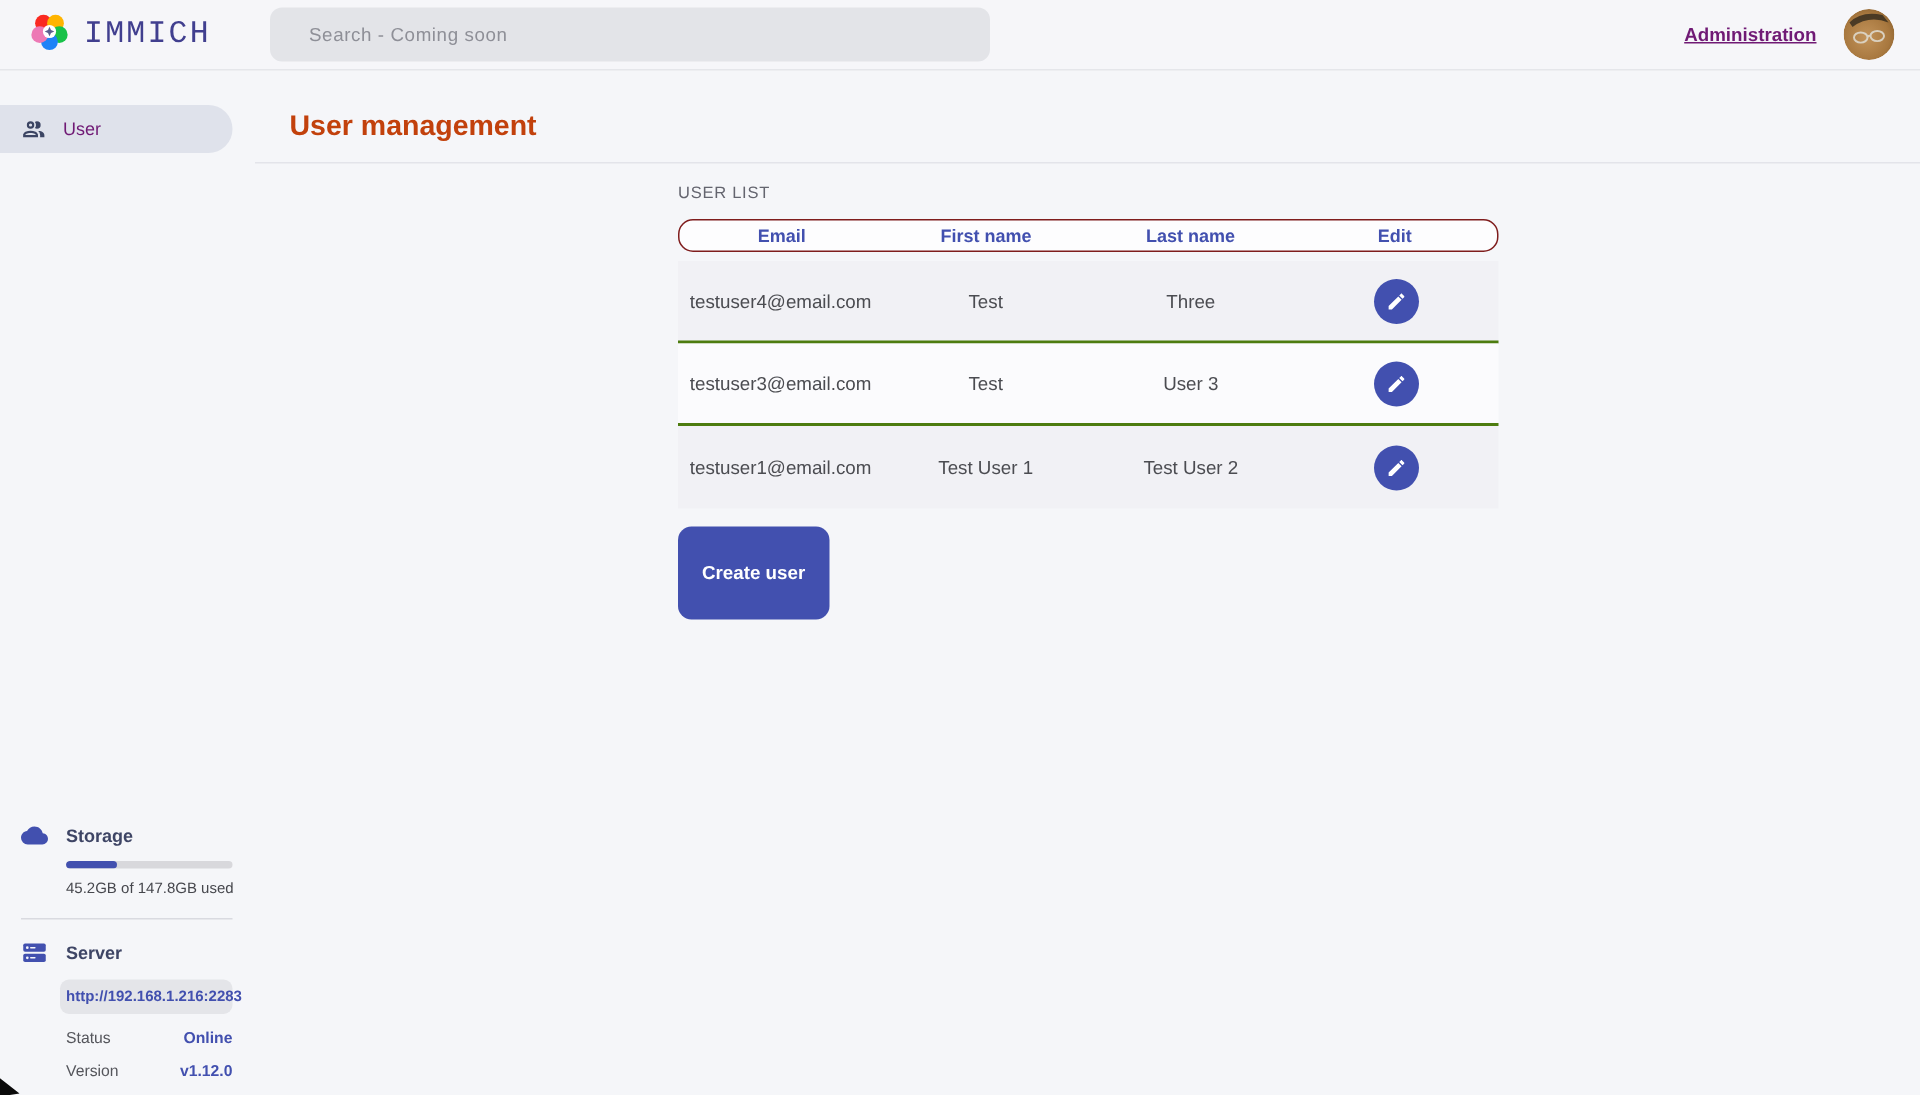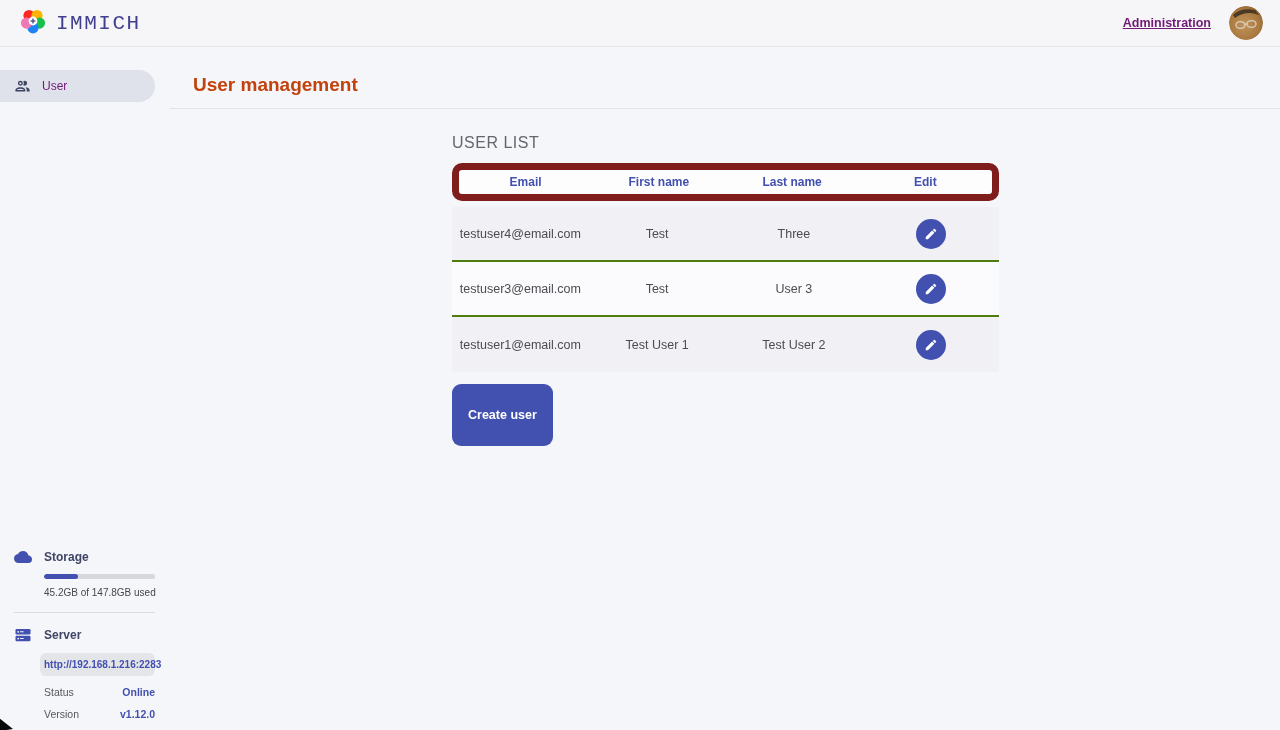--- a/index.html
+++ b/index.html
@@ -92,28 +92,28 @@
   
   .main { flex:1; }
   .page-title {
     font-size:19px; font-weight:600; color:#c2410c;
     padding:28px 0 0 23px; line-height:20px;
   }
   .title-divider { border:none; border-top:1px solid #e3e4ea; margin-top:13px; }
 
   .panel { width:547px; margin-left:282px; }
   .section-heading {
-    margin-top:25px;
-    font-size:16px; font-weight:500; letter-spacing:.5px;
+    margin-top:14px;
+    font-size:11px; font-weight:500; letter-spacing:.5px;
     color:#64656f;
   }
   .table-header {
-    margin-top:11px; height:38px;
+    margin-top:11px; height:22px;
     background:#fdfdfe;
-    border:7px solid #7f1d1d; border-radius:10px;
+    border:1px solid #7f1d1d; border-radius:10px;
     display:flex; align-items:center;
   }
   .table-header .th {
     flex:1; text-align:center;
     font-size:12px; font-weight:600; color:#4250af;
   }
   .table-body { margin-top:6px; }
   .trow { height:55px; display:flex; align-items:center; border-bottom:2px solid #4d7c0f; }
   .trow:nth-child(odd) { background:#f1f1f5; }
   .trow:nth-child(even) { background:#fbfbfd; }
@@ -149,20 +149,21 @@
         <circle cx="19" cy="9.5" r="5.6" fill="#ffb400"></circle>
         <circle cx="21.5" cy="17.1" r="5.6" fill="#18c249"></circle>
         <circle cx="15" cy="21.8" r="5.6" fill="#1e83f7"></circle>
         <circle cx="8.5" cy="17.1" r="5.6" fill="#ed79b5"></circle>
         <circle cx="15" cy="15" r="4.4" fill="#ffffff"></circle>
         <path d="M15 11.8 L16 14 L18.2 15 L16 16 L15 18.2 L14 16 L11.8 15 L14 14 Z" fill="#5b5f8e"></path>
       </svg>
     </span>
     <span class="brand-name">IMMICH</span>
   </div>
+  <input class="searchbox" type="text" placeholder="Search - Coming soon" style="">
   <div class="nav-spacer"></div>
   <a href="#" class="admin-link">Administration</a>
   <span class="avatar">
     <svg width="34" height="34" viewBox="0 0 34 34">
       <defs>
         <radialGradient id="avg" cx="45%" cy="55%" r="75%">
           <stop offset="0%" stop-color="#c2935a"></stop>
           <stop offset="60%" stop-color="#a8783f"></stop>
           <stop offset="100%" stop-color="#7c5526"></stop>
         </radialGradient>

